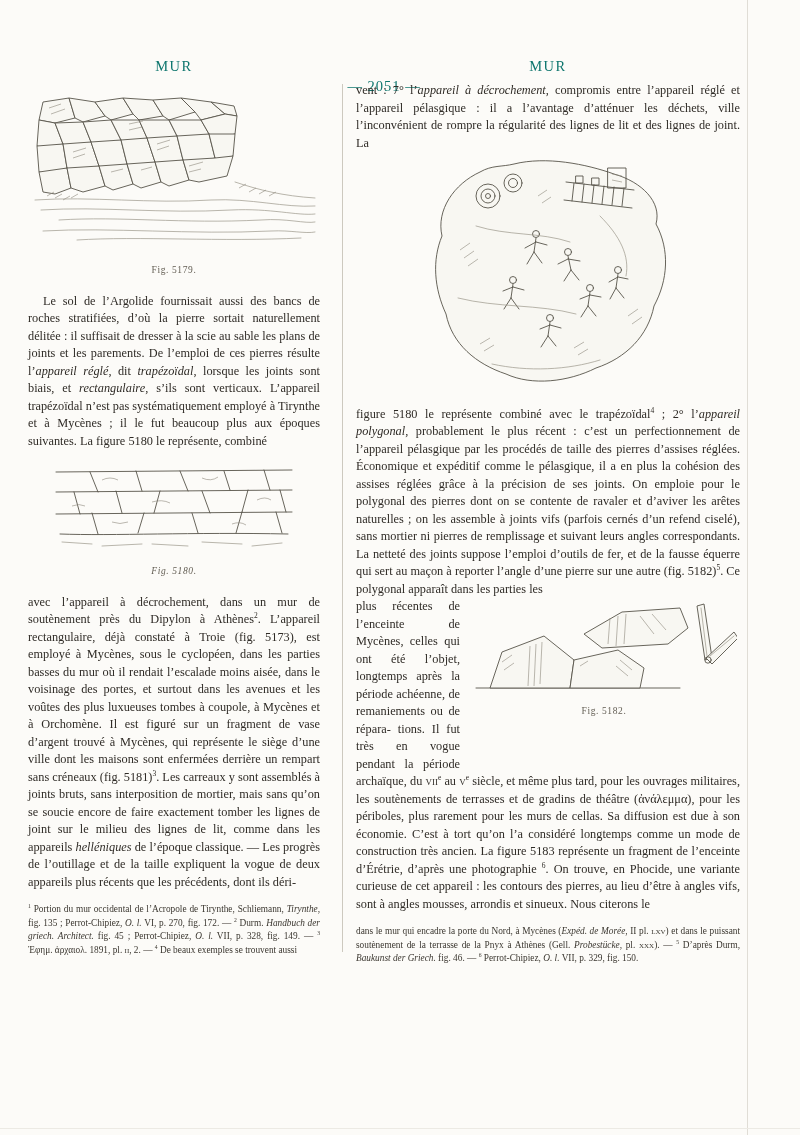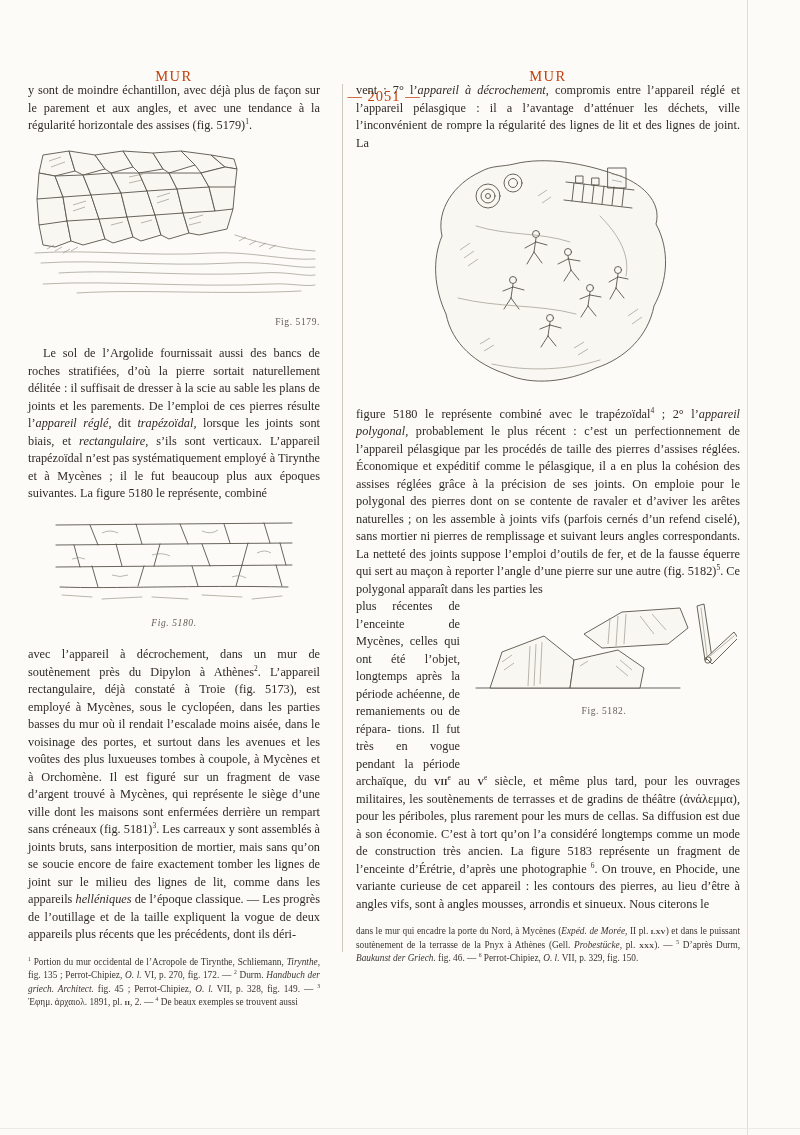--- a/index.html
+++ b/index.html
@@ -5,41 +5,41 @@
   html,body { margin:0; padding:0; background:#e9e7e2; }
   .page {
     position:relative; width:800px; height:1135px; margin:0 auto;
     background:#fcfbf8; overflow:hidden;
     font-family:"Liberation Serif","DejaVu Serif",serif;
     color:#2f2b26;
   }
   .scan-edge-right { position:absolute; left:747px; top:0; width:1px; height:1135px; background:#e0ddd6; }
   .scan-edge-bottom { position:absolute; left:0; top:1128px; width:800px; height:1px; background:#eceae4; }
 
-  .running-head { position:absolute; top:68px; height:18px; font-size:14.5px; letter-spacing:1.5px; color:#c2410c; text-align:center; }
+  .running-head { position:absolute; top:58px; height:18px; font-size:14.5px; letter-spacing:1.5px; color:#0f766e; text-align:center; }
   .rh-left  { left:28px;  width:292px; }
   .rh-center{ left:284px; width:200px; letter-spacing:1px;margin-top:20px; }
   .rh-right { left:356px; width:384px; }
 
   .col-divider { position:absolute; left:342px; top:84px; width:1px; height:868px; background:#cdc9bf; }
 
   .column { position:absolute; top:82px; font-size:12.3px; line-height:17.5px; text-align:justify; }
   .col-left  { left:28px;  width:292px; }
   .col-right { left:356px; width:384px; }
 
   p { margin:0; }
   .indent { text-indent:15px; }
   sup { font-size:61%; line-height:0; vertical-align:super; }
   .it { font-style:italic; }
-  .sc { font-variant:small-caps;font-weight:bold; }
+  .sc { font-variant:small-caps; }
 
   figure { margin:0; text-align:center; }
   .figcap { font-size:9.5px; line-height:13px; color:#625d53; letter-spacing:0.6px; text-align:center; }
   .fig-5179 { margin:8px 0 16px 0; }
-  .fig-5179 .figcap { margin-top:10px;text-align:right; }
+  .fig-5179 .figcap { margin-top:10px; }
   .fig-5180 { margin:12px 0 16px 0; }
   .fig-5180 .figcap { margin-top:7px;font-style:italic; }
   .fig-5181 { margin:6px 0 14px 0; }
   .fig-5181 .figcap { margin-top:5px; }
   .fig-5182-float {
     float:right; width:272px; margin:2px 0 6px 8px; text-align:center;
   }
   .fig-5182-float .figcap { margin-top:3px; margin-bottom:34px; }
 
   .footnotes { margin-top:12px; font-size:9.3px; line-height:13.5px; text-align:justify; color:#3a362f; }
@@ -56,21 +56,20 @@
   <div class="scan-edge-right"></div>
   <div class="scan-edge-bottom"></div>
 
   <div class="running-head rh-left">MUR</div>
   <div class="running-head rh-center">— 2051 —</div>
   <div class="running-head rh-right">MUR</div>
 
   <div class="col-divider"></div>
 
   <div class="column col-left">
-    <p><span>y sont de moindre échantillon, avec déjà plus de façon sur le parement et aux angles, et avec une tendance à la régularité horizontale des assises (fig. 5179)</span><sup>1</sup><span>.</span></p>
 
     <figure class="fig-5179">
       <svg width="290" height="158" viewBox="0 0 290 158">
 
         <polygon class="ink-f" points="10,30 14,12 40,8 46,28 26,33"></polygon>
         <polygon class="ink-f" points="46,28 40,8 66,12 76,26 54,32"></polygon>
         <polygon class="ink-f" points="76,26 66,12 94,8 104,24 82,30"></polygon>
         <polygon class="ink-f" points="104,24 94,8 124,10 134,26 110,30"></polygon>
         <polygon class="ink-f" points="134,26 124,10 152,8 166,22 140,30"></polygon>
         <polygon class="ink-f" points="166,22 152,8 182,12 196,24 172,30"></polygon>

